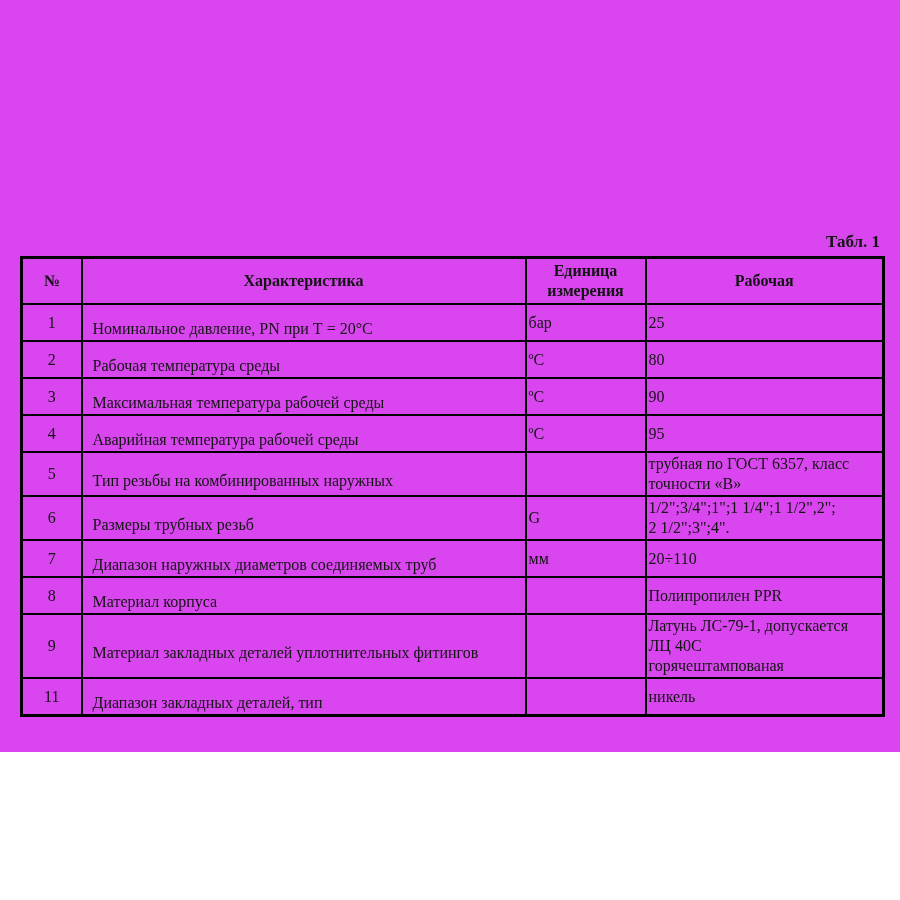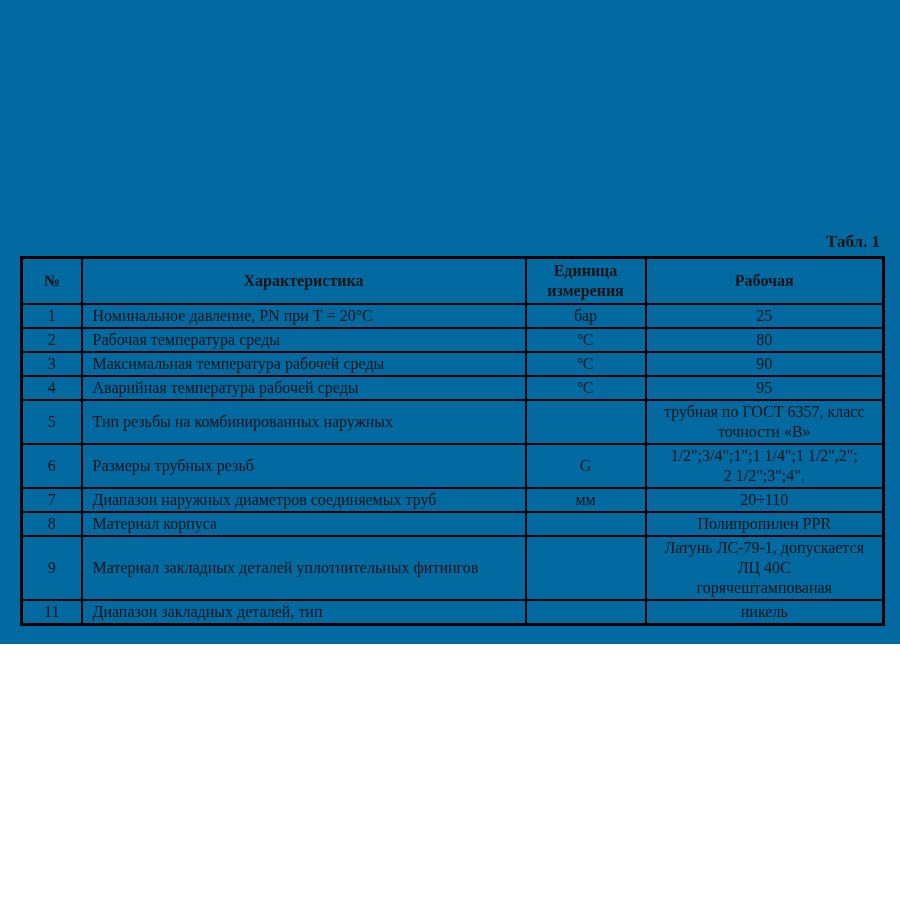--- a/index.html
+++ b/index.html
@@ -8,22 +8,22 @@
     background: #ffffff;
     width: 900px;
     height: 900px;
     overflow: hidden;
     font-family: "Liberation Serif", "DejaVu Serif", serif;
     color: #141414;
   }
   .page {
     position: relative;
     width: 900px;
-    height: 644px;
-    background: #0369a1;
+    height: 752px;
+    background: #d946ef;
   }
   .doc-block {
     position: absolute;
     left: 20px;
     top: 232px;
     width: 862px;
   }
   .caption {
     text-align: right;
     font-weight: bold;
@@ -49,25 +49,24 @@
     font-weight: bold;
     text-align: center;
     padding: 2px 2px;
   }
   td.c-num {
     text-align: center;
     padding: 1px 2px;
   }
   td.c-char {
     text-align: left;
-    padding: 1px 4px 1px 10px;
+    padding: 14px 4px 1px 10px;
     margin-left: 32px;
   }
   td.c-unit, td.c-val {
-    text-align: center;
     padding: 1px 2px;
   }
 </style>
 </head>
 <body>
 
 <div class="page">
   <div class="doc-block">
 
     <div class="caption">Табл. 1</div>

